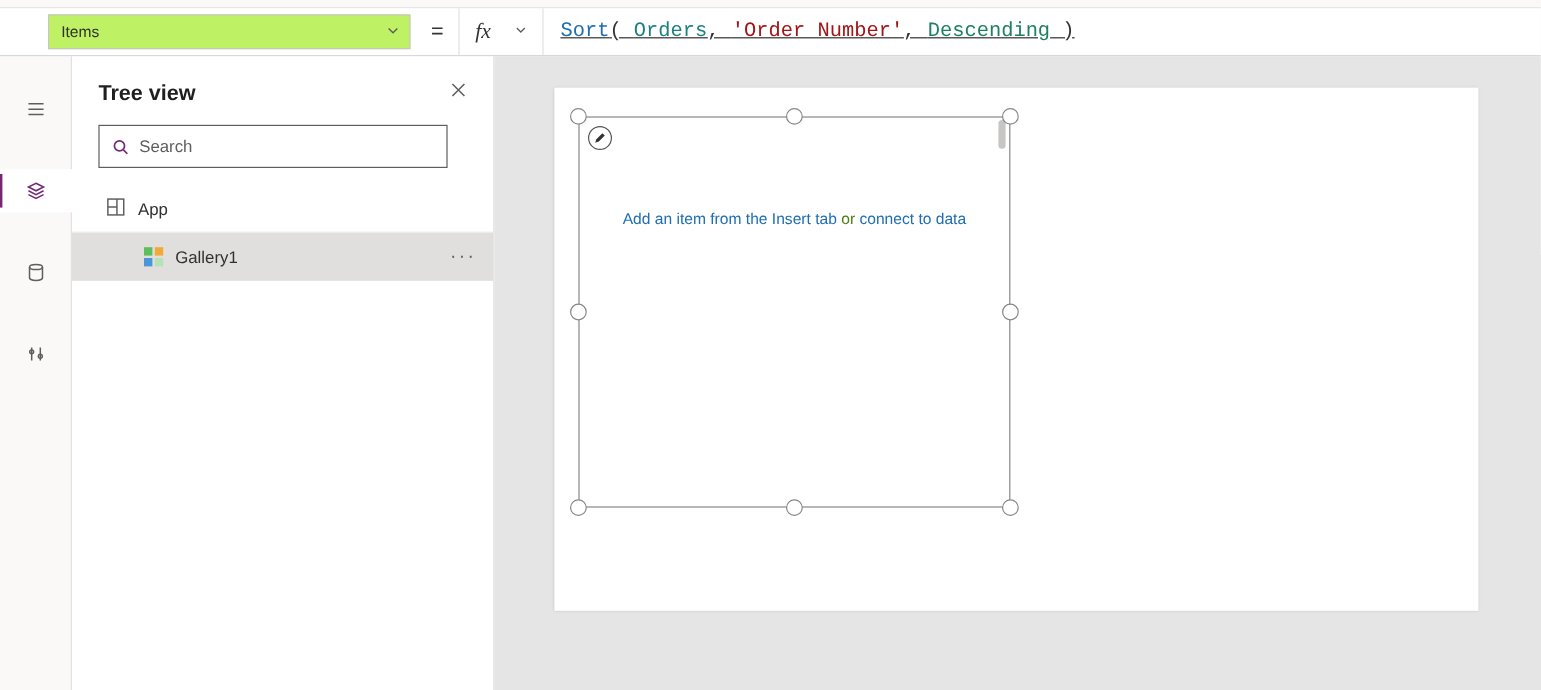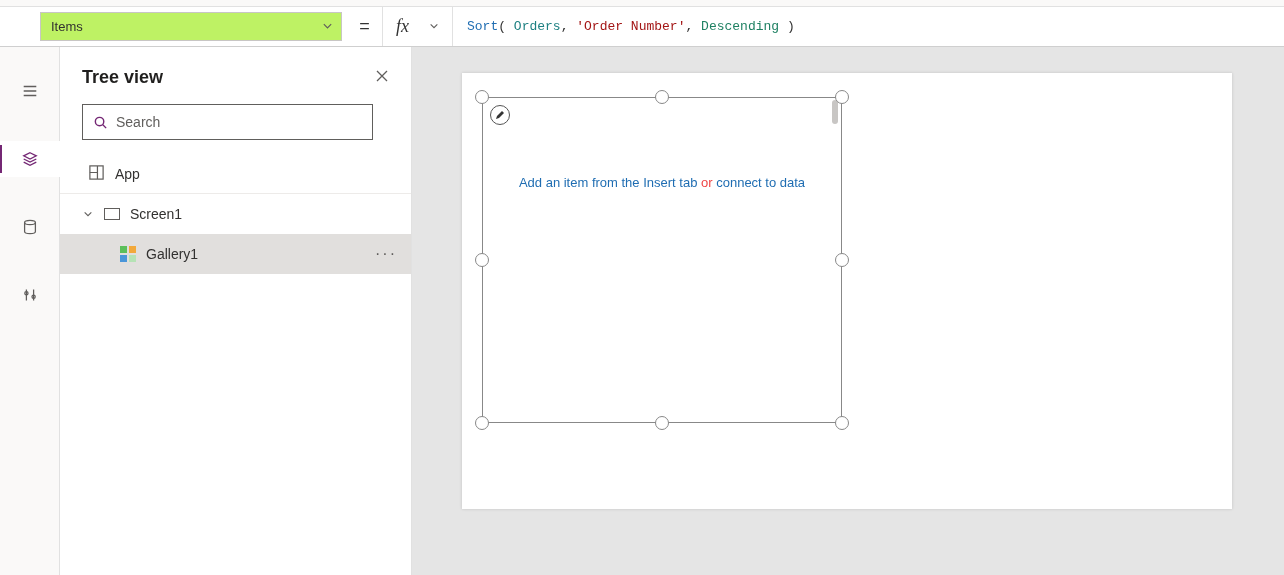--- a/index.html
+++ b/index.html
@@ -35,22 +35,22 @@
     .fx-cell {
       width:70px; display:flex; align-items:center; justify-content:center;
       border-right:1px solid #e1e1e1; gap:20px;
     }
     .fx-cell .fx {
       font-style:italic; font-family:"Times New Roman", serif; font-size:18px; color:#333;
     }
     .fx-cell .chev { font-size:10px; color:#605e5c; }
     .formula-input {
       flex:1; display:flex; align-items:center; padding:0 14px;
-      font-family: Consolas, "Courier New", monospace; font-size:13px;
-      white-space:pre; overflow:hidden;
+      font-family: Consolas, "Courier New", monospace; font-size:17px;
+      white-space:pre; overflow:hidden;text-decoration:underline;
     }
     .tok-fn { color:#1f6db2; }
     .tok-id { color:#1e8082; }
     .tok-str { color:#a31515; }
     .tok-kw { color:#1e8062; }
     .tok-p { color:#333; }
 
     
     .main { display:flex; height:calc(575px - 47px); }
     .rail {
@@ -146,21 +146,21 @@
       position:absolute; left:8px; top:8px; width:20px; height:20px;
       border:1.5px solid #555; border-radius:50%; display:flex; align-items:center;
       justify-content:center; background:#fff;
     }
     .edit-pill svg{width:10px;height:10px;fill:#333;}
     .hint {
       position:absolute; left:0; right:0; top:78px; text-align:center;
       font-size:13px;
     }
     .hint .lnk { color:#1f6db2; }
-    .hint .plain { color:#ef4444; }
+    .hint .plain { color:#4d7c0f; }
   </style>
 </head>
 <body>
 
 <div class="topspacer"></div>
 
 <div class="formula-row">
   <div class="prop-dropdown">
     <span>Items</span>
     <span class="chev">
@@ -234,29 +234,20 @@
     </div>
     <div class="tree-list">
       <div class="tree-row app row-indent-1">
         <span class="app-icon">
           <svg viewBox="0 0 18 18">
               <rect x="2" y="2" width="14" height="14"></rect>
               <path d="M10 2v14M2 9h8"></path>
             </svg>
         </span>
         <span class="lbl">App</span>
-      </div>
-      <div class="tree-row">
-        <span class="spacer-chev">
-          <svg width="10" height="10" viewBox="0 0 12 12">
-              <path d="M2 4l4 4 4-4" fill="none" stroke="#605e5c" stroke-width="1.3"></path>
-            </svg>
-        </span>
-        <span class="screen-icon"></span>
-        <span class="lbl">Screen1</span>
       </div>
       <div class="tree-row selected row-indent-2">
         <span class="gallery-icon">
           <span></span>
             <span></span>
             <span></span>
             <span></span>
         </span>
         <span class="lbl">Gallery1</span>
         <span class="more">···</span>

